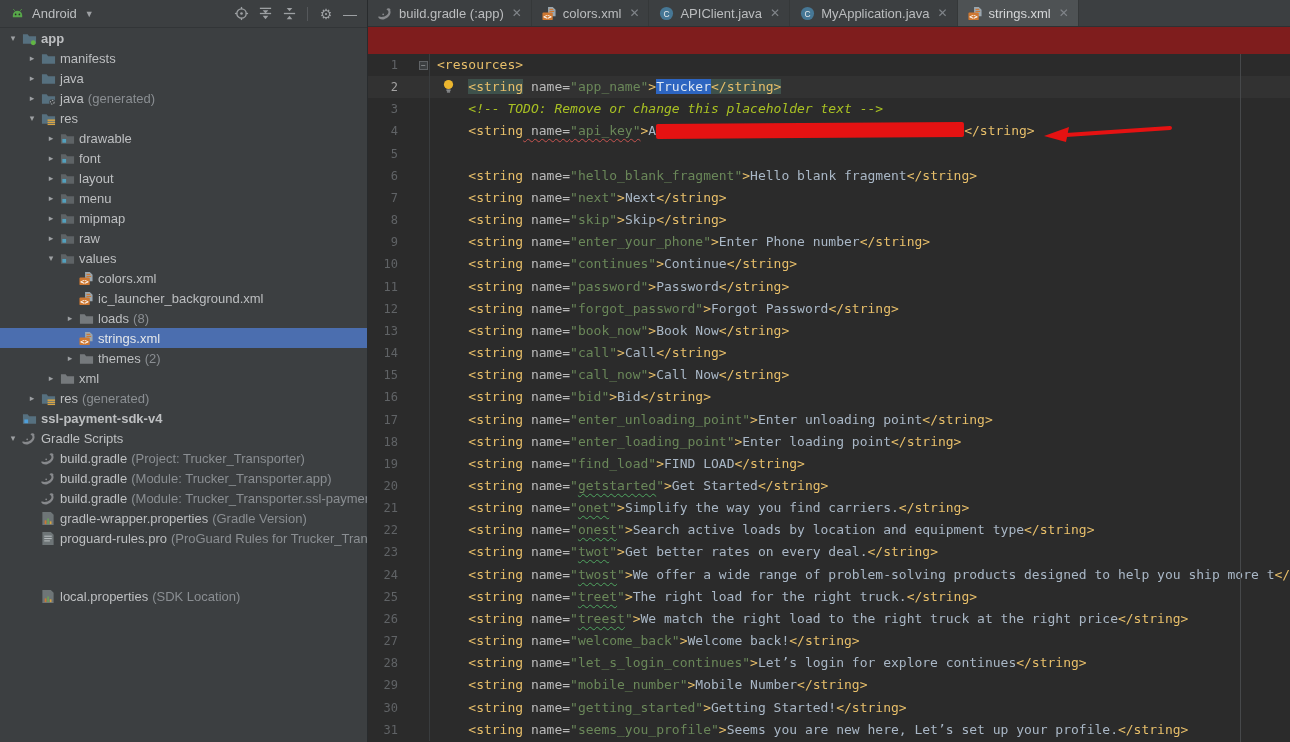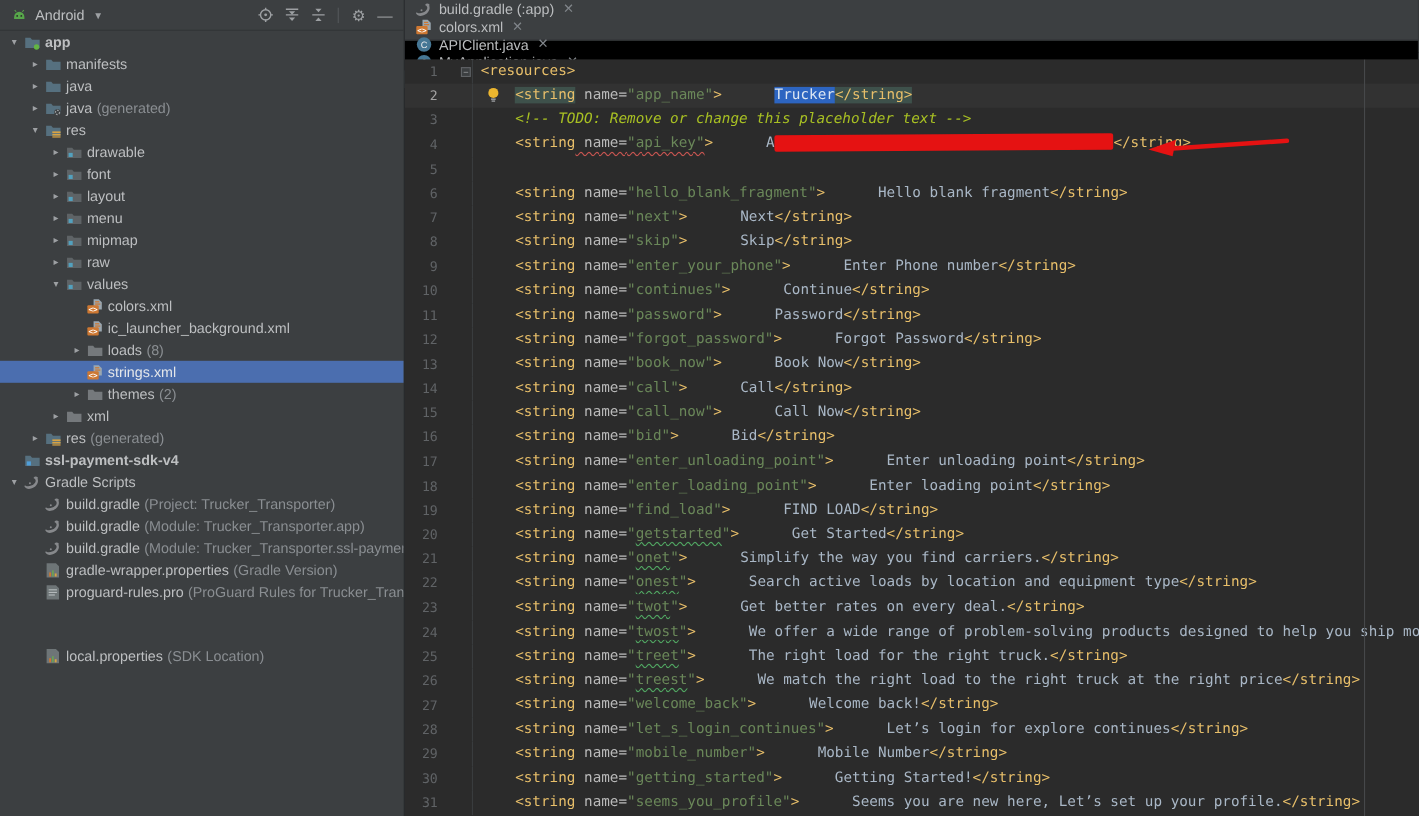--- a/index.html
+++ b/index.html
@@ -1,59 +1,59 @@
 <!DOCTYPE html>
 <html><head>
 <meta charset="utf-8">
 <style>
   * { margin:0; padding:0; box-sizing:border-box; }
   html,body { width:1290px; height:742px; background:#2B2B2B; }
   body { font-family:"Liberation Sans", sans-serif; }
-  .app { position:relative; width:1290px; height:742px; overflow:hidden; background:#000000;padding-left:37px; }
+  .app { position:relative; width:1290px; height:742px; overflow:hidden; background:#7f1d1d;padding-left:37px; }
 
   
   .sidebar { position:absolute; left:0; top:0; width:368px; height:742px; background:#3C3F41; border-right:1px solid #282B2D; }
   .sidebar-header { height:28px; display:flex; align-items:center; padding:0 8px; gap:6px; border-bottom:1px solid #323537; }
   .sel-label { color:#BDBFC1; font-size:13px; }
   .sel-chev { color:#9DA0A3; font-size:9px; margin-left:2px; }
   .hdr-spacer { flex:1; }
   .hdr-ico { width:18px; height:18px; display:flex; align-items:center; justify-content:center; color:#9DA0A3; }
   .hdr-div { width:1px; height:14px; background:#55585B; margin:0 3px; }
 
   .tree { position:absolute; top:28px; left:0; right:0; bottom:0; overflow:hidden; }
   .trow { height:20px; display:flex; align-items:center; white-space:nowrap; overflow:hidden; font-size:13px; color:#BDBFC1; cursor:default; }
   .trow.selected { background:#4B6EAF; color:#E3E6E9; }
   .trow .chev { width:14px; flex:none; text-align:center; color:#9DA0A3; font-size:9px; }
   .trow .ticon { width:18px; flex:none; display:flex; align-items:center; justify-content:center; margin-right:3px; }
   .trow .tlabel.bold { font-weight:bold; }
   .trow .tsuffix { color:#8A8E92; margin-left:4px; }
 
   
   .main { position:absolute; left:368px; top:0; width:922px; height:742px; }
-  .tabbar { height:37px; background:#3C3F41; display:flex; align-items:stretch; border-bottom:1px solid #2E3133;flex-direction:column; }
+  .tabbar { height:27px; background:#3C3F41; display:flex; align-items:stretch; border-bottom:1px solid #2E3133; }
   .tab { display:flex; align-items:center; gap:6px; padding:0 9px; font-size:13px; color:#BBBDBF; border-right:1px solid #353839; }
   .tab.active { background:#4E5254; color:#D4D6D8; }
   .tab .close { color:#80858A; font-size:12px; margin-left:2px; }
 
   .banner { height:27px; background:#3C3F41; border-bottom:1px solid #2A2D2F; display:flex; align-items:center; padding-left:13px; font-size:13px; color:#B4B7BA; }
 
   .editor { position:absolute; top:54px; left:0; width:922px; height:688px; background:#2B2B2B; font-family:"DejaVu Sans Mono", monospace; font-size:13px; overflow:hidden; }
   .margin-guide { position:absolute; left:872px; top:0; bottom:0; width:1px; background:#46484A; }
   .codeline { height:22.16px; line-height:22.16px; display:flex; white-space:pre; position:relative; }
   .codeline.cur { background:#323232; }
   .lnum { width:30px; flex:none; text-align:right; color:#606366; font-size:12px; }
   .codeline.cur .lnum { color:#A4A3A3; }
   .foldslot { width:32px; flex:none; border-right:1px solid #393C3E; display:flex; align-items:center; justify-content:flex-end; }
   .fold { width:9px; height:9px; border:1px solid #606366; color:#9A9D9F; font-size:8px; line-height:7px; text-align:center; margin-right:1px; background:#3C3F41; }
   .codetext { padding-left:7px; }
 
   .c-tag { color:#E8BF6A; }
   .c-attr { color:#BABABA; }
   .c-val { color:#6A8759; }
-  .c-txt { color:#A9B7C6;margin-left:48px; }
+  .c-txt { color:#A9B7C6; }
   .c-com { color:#A8C023; font-style:italic; }
   .hl-tag { background:#3E514B; }
   .hl-sel { background:#2D65C1; color:#DCE6F2; }
   .wavy-g { text-decoration:underline; text-decoration-style:wavy; text-decoration-color:#50A661; text-decoration-thickness:1px; text-underline-offset:3px; }
   .wavy-r { text-decoration:underline; text-decoration-style:wavy; text-decoration-color:#C75450; text-decoration-thickness:1px; text-underline-offset:3px; }
 
   .redact { display:inline-block; width:308px; height:15px; background:#E51212; border-radius:2px; vertical-align:-3px; transform:rotate(-0.35deg); }
   .arrow-annot { position:absolute; left:668px; top:68px; }
   .bulb-annot { position:absolute; left:74px; top:25px; }
 </style>

